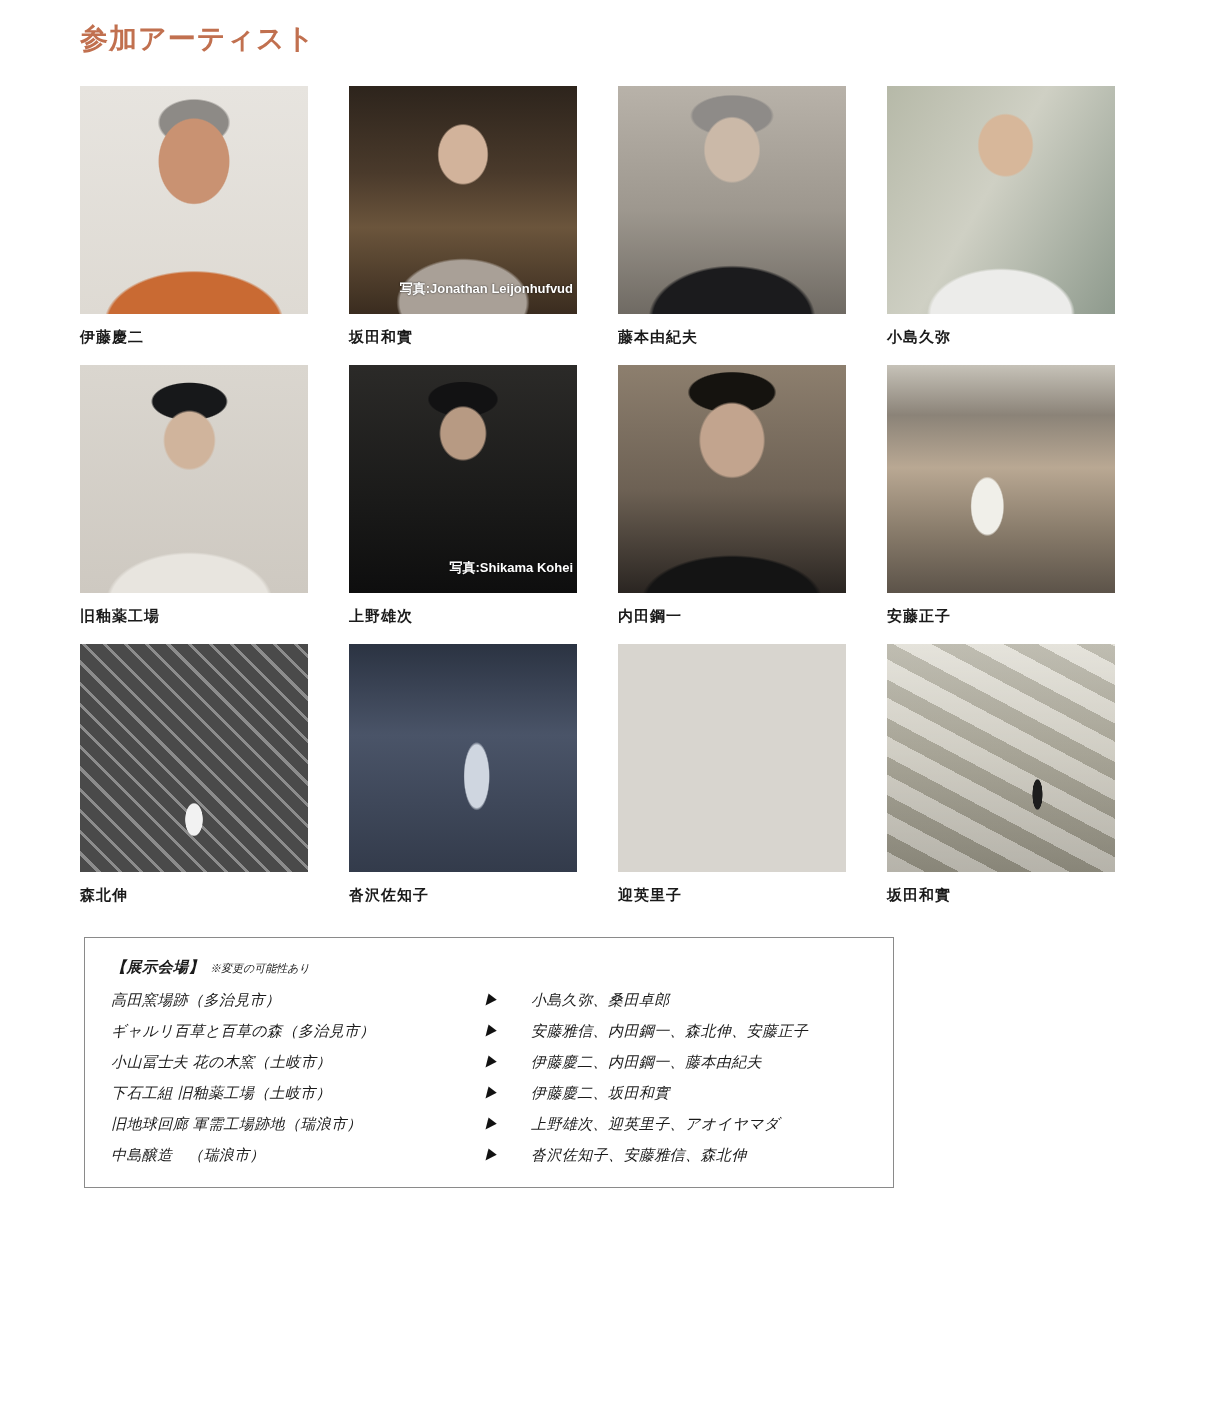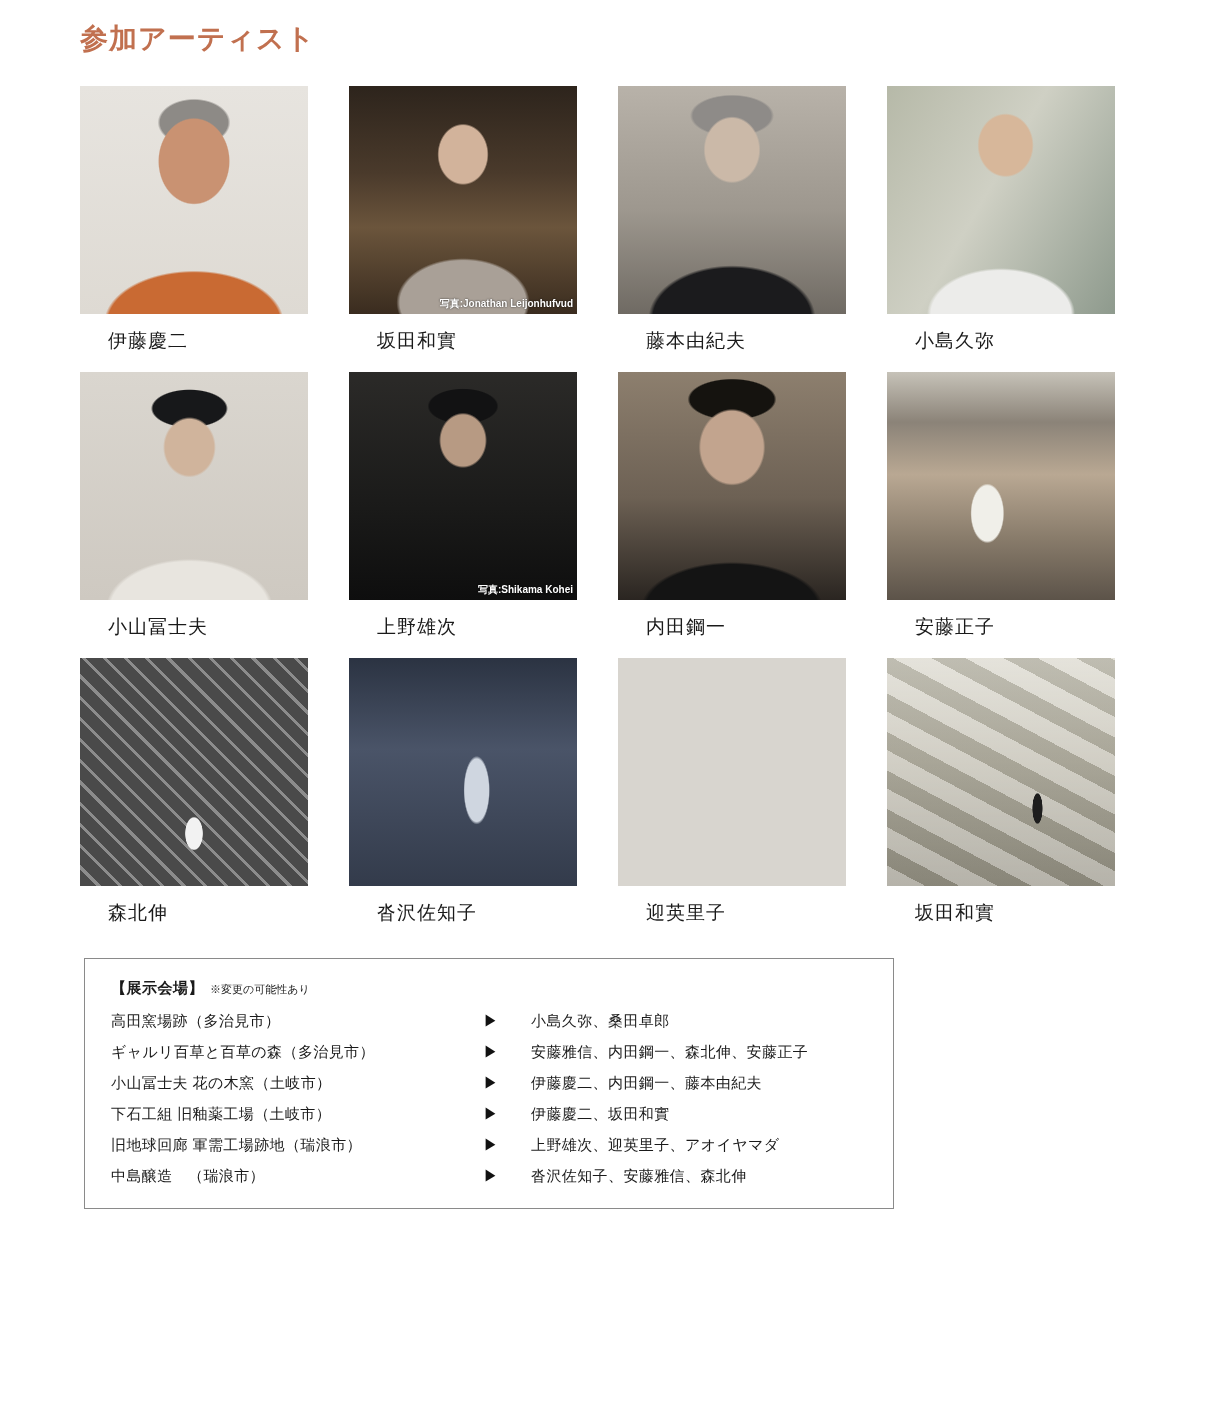--- a/index.html
+++ b/index.html
@@ -44,49 +44,49 @@
   .thumb {
     width: 228px;
     height: 228px;
     position: relative;
     overflow: hidden;
     background: #d8d5cf;
   }
   .credit {
     position: absolute;
     right: 4px;
-    bottom: 3px;
-    font-size: 10px;
+    bottom: 16px;
+    font-size: 13px;
     color: #ffffff;
     font-weight: bold;
     letter-spacing: 0px;
     text-shadow: 0 0 2px rgba(0,0,0,.8);
   }
   .artist-name {
-    font-size: 19px;
-    font-weight: normal;
+    font-size: 15px;
+    font-weight: bold;
     margin-top: 14px;
     letter-spacing: 1px;
     color: #1a1a1a;
-    margin-left: 28px;
   }
 
   
   .bottom {
     display: flex;
     align-items: flex-start;
     margin-top: 14px;
   }
   .bottom .artist { width: 265px; }
   .venue-box {
     border: 1px solid #8a8a8a;
     width: 810px;
     box-sizing: border-box;
     padding: 20px 42px 22px 26px;
     margin-left: 4px;
+    font-style: italic;
   }
   .venue-head {
     font-size: 15px;
     font-weight: bold;
     margin-bottom: 14px;
     letter-spacing: .5px;
   }
   .venue-head .note {
     font-size: 11px;
     font-weight: normal;
@@ -249,21 +249,21 @@
         <span class="credit"></span>
       </div>
       <div class="artist-name">小島久弥</div>
     </div>
 
     <div class="artist">
       <div class="thumb">
         <div class="ph ph-ando"></div>
         <span class="credit"></span>
       </div>
-      <div class="artist-name">小山冨士夫</div>
+      <div class="artist-name">旧釉薬工場</div>
     </div>
 
     <div class="artist">
       <div class="thumb">
         <div class="ph ph-ueno"></div>
         <span class="credit">写真:Shikama Kohei</span>
       </div>
       <div class="artist-name">上野雄次</div>
     </div>
 

